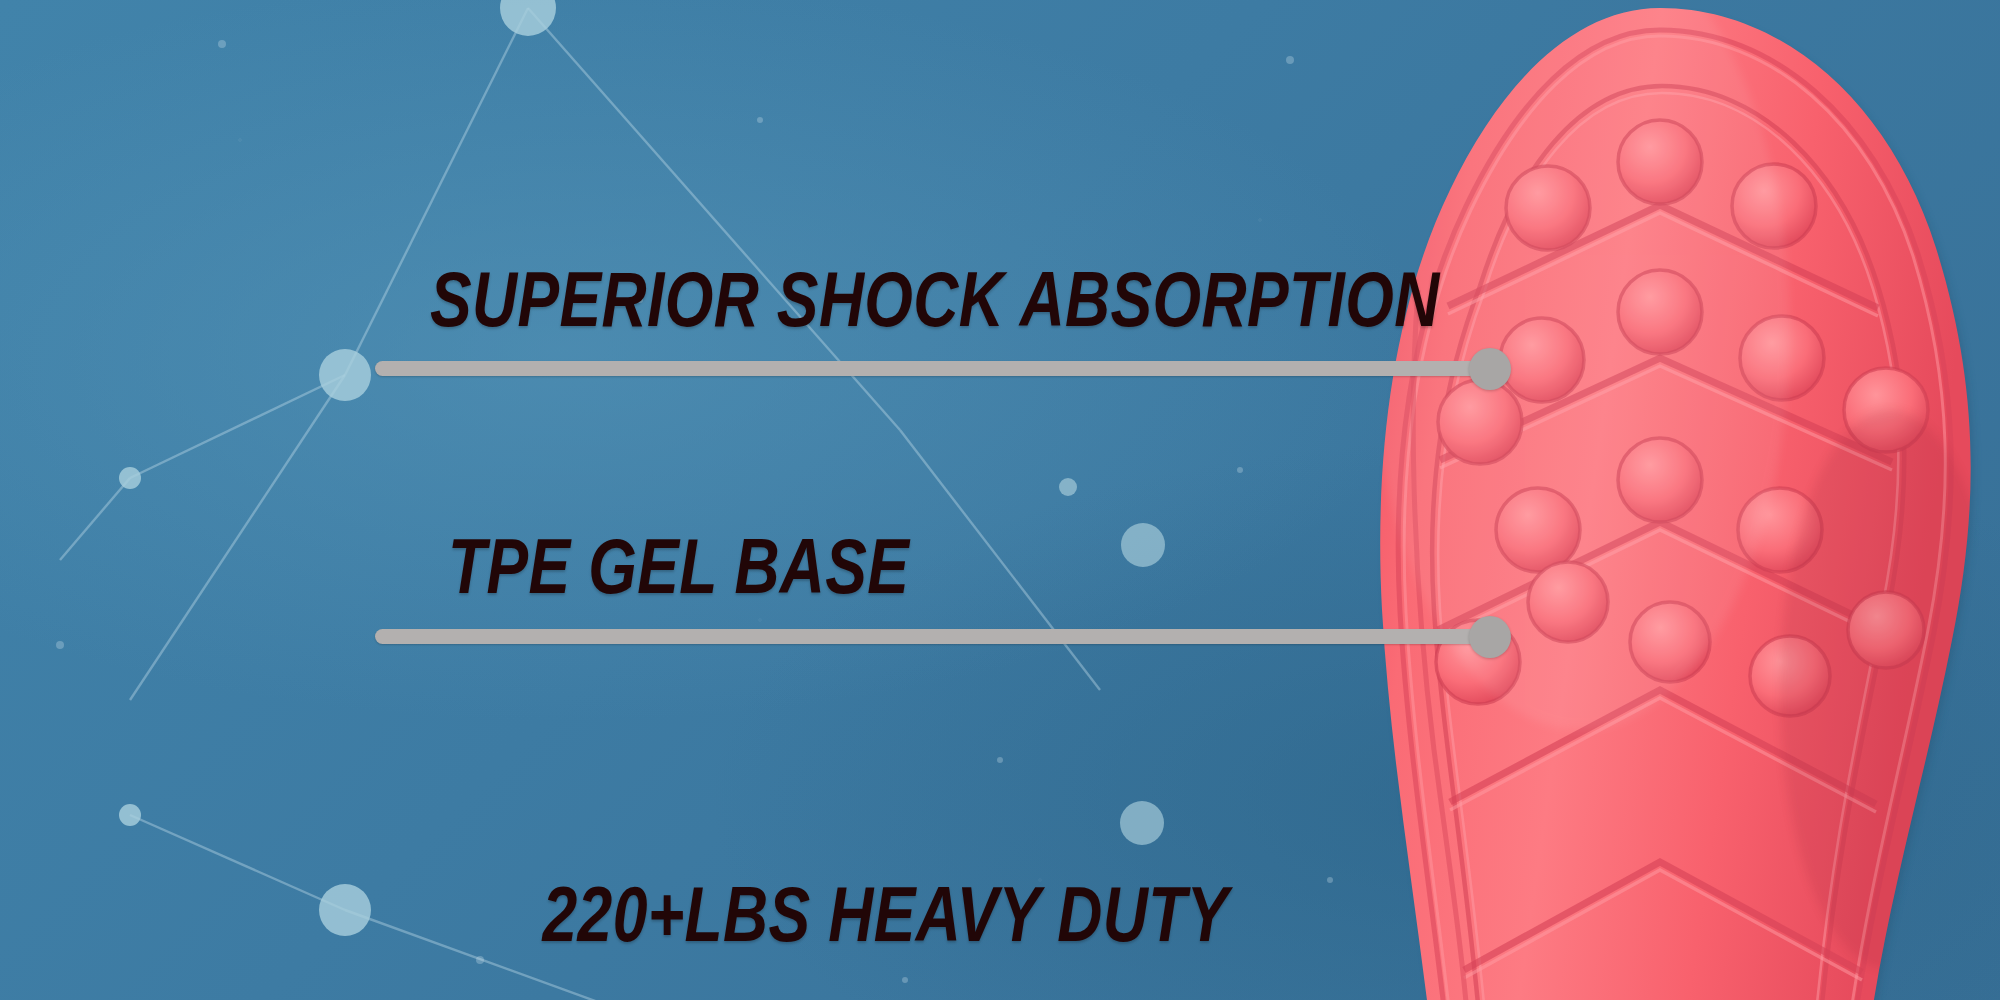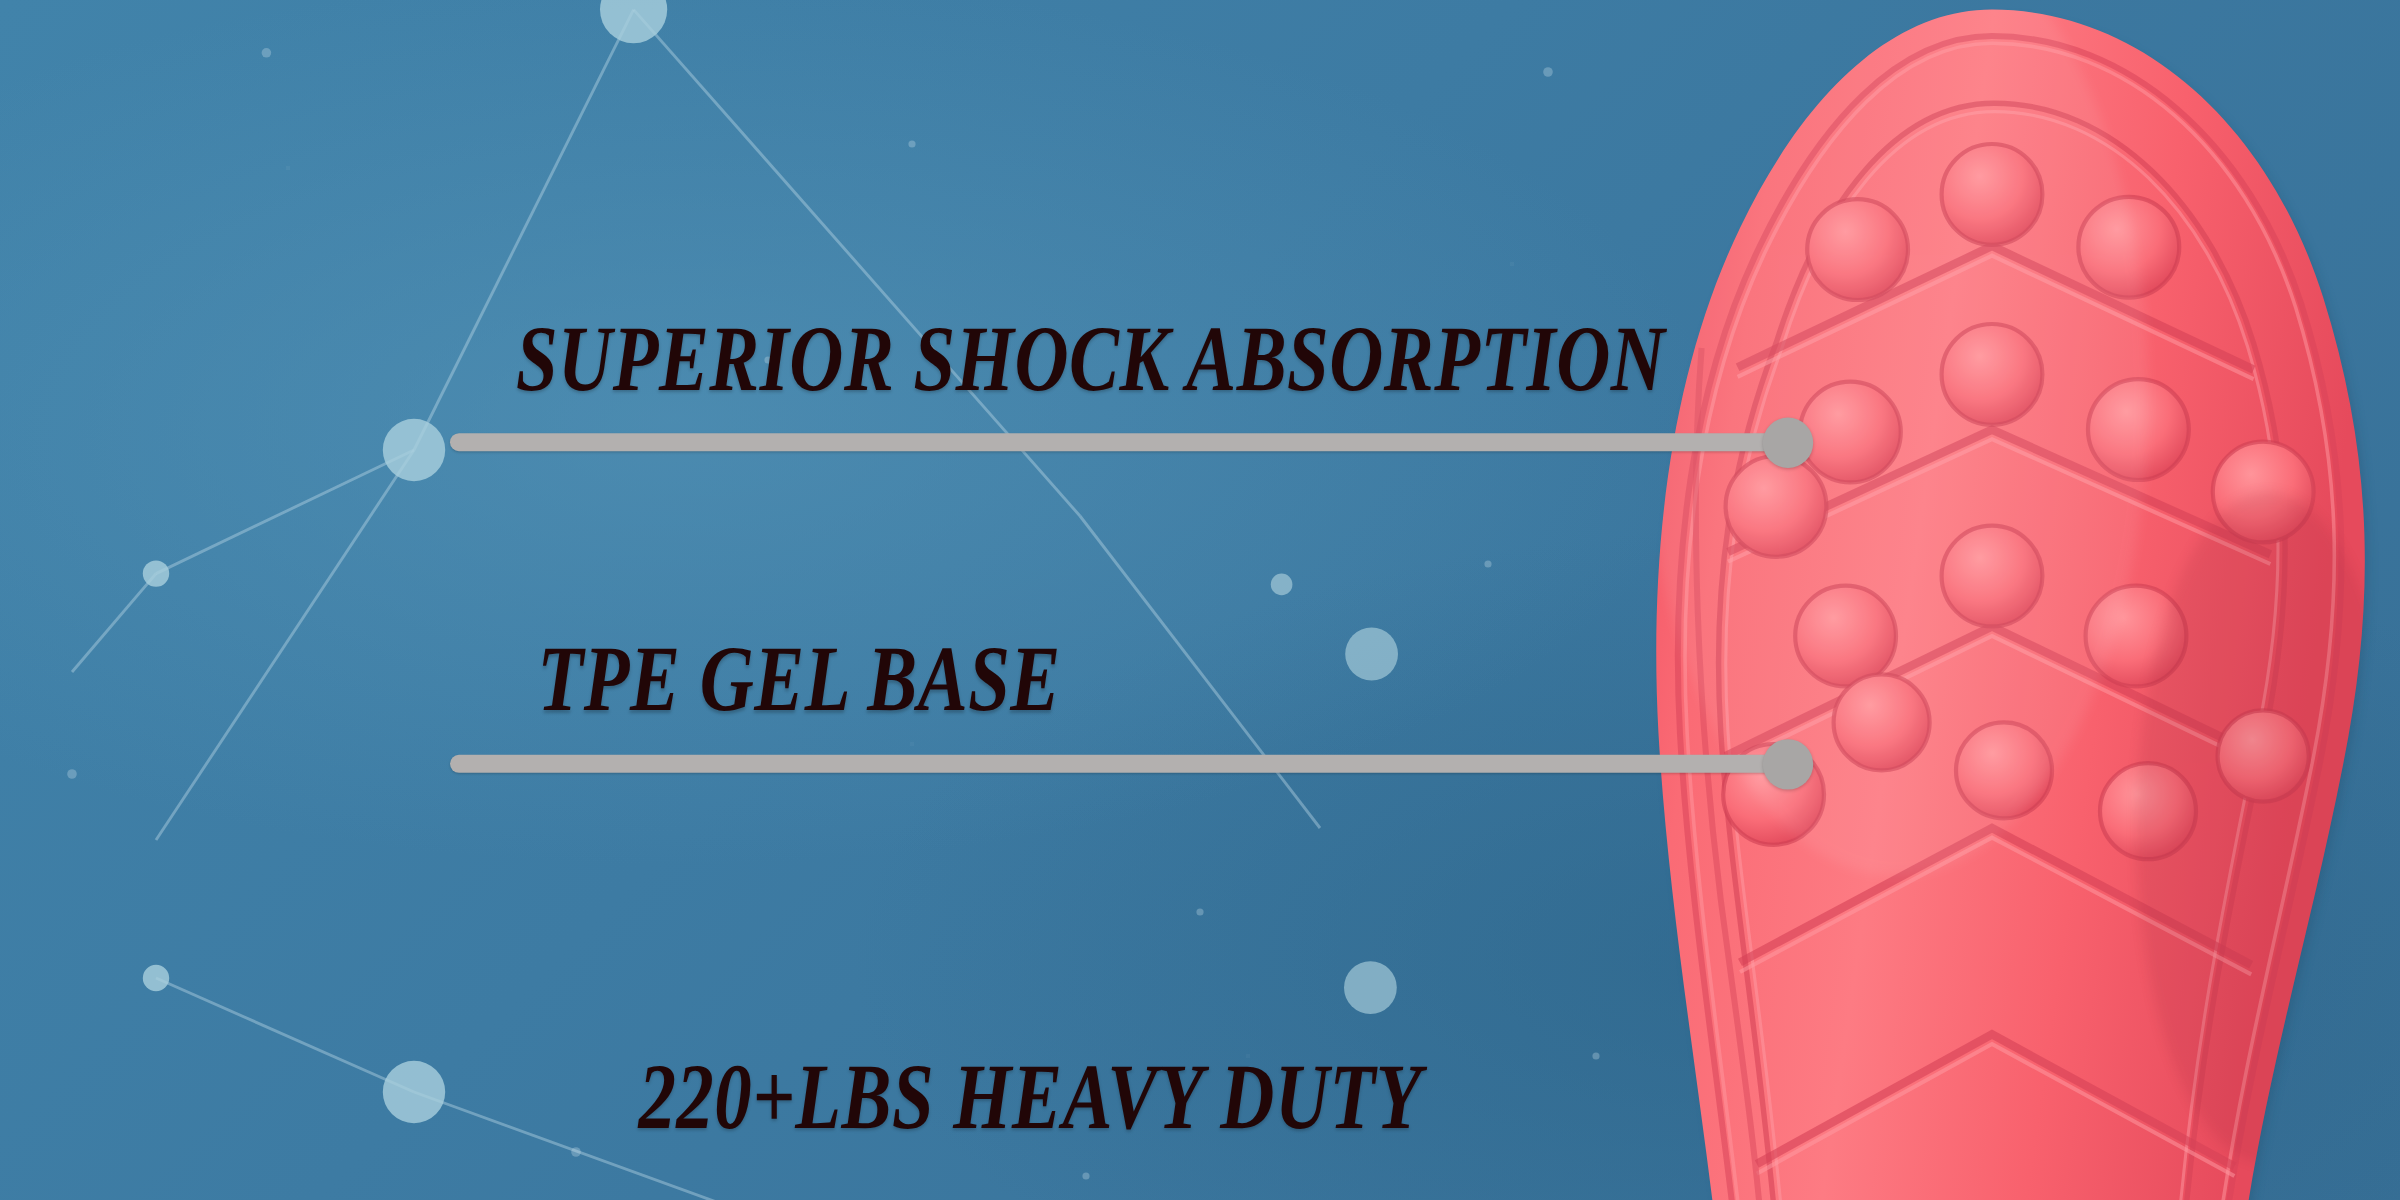--- a/index.html
+++ b/index.html
@@ -1,21 +1,21 @@
 <!DOCTYPE html>
 <html><head>
 <meta charset="utf-8">
 <title>Insole Feature Callout</title>
 <style>
   html,body{margin:0;padding:0;background:#1b1b1b;}
   #stage{
     position:relative;
     width:2000px;height:1000px;
     overflow:hidden;
-    font-family:Liberation Serif, serif;
+    font-family:Liberation Sans, sans-serif;
     background:#84cc16;
   }
 
   
   .bg-base{
     position:absolute;inset:0;
     background:
       radial-gradient(ellipse 70% 60% at 28% 35%, rgba(86,150,185,.55) 0%, rgba(86,150,185,0) 62%),
       radial-gradient(ellipse 60% 55% at 75% 80%, rgba(40,96,132,.50) 0%, rgba(40,96,132,0) 66%),
       linear-gradient(135deg,#4183aa 0%, #3d7ba3 42%, #376f96 100%);

